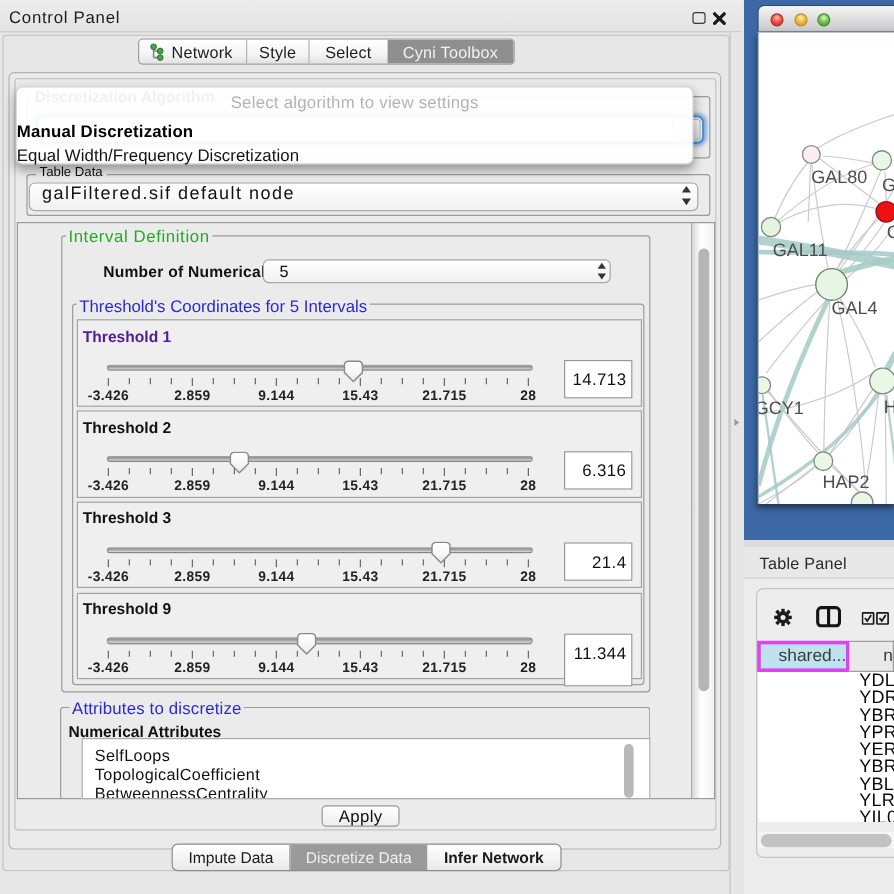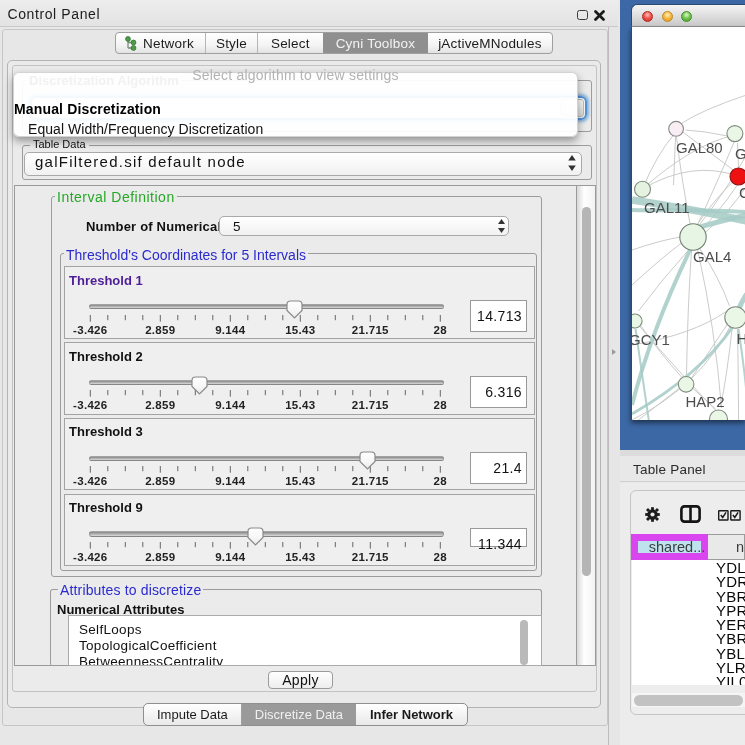--- a/index.html
+++ b/index.html
@@ -30,21 +30,20 @@
       <path d="M4 3 L4 12 M4 6.5 L8.5 6.5 M4 12 L8.5 12" stroke="#7a8a7a" stroke-width="1.3" fill="none"></path>
       <circle cx="4" cy="3" r="2.4" fill="#4aa04a" stroke="#2e7030" stroke-width="0.8"></circle>
       <circle cx="9.5" cy="6.5" r="2.4" fill="#4aa04a" stroke="#2e7030" stroke-width="0.8"></circle>
       <circle cx="9.5" cy="12" r="2.4" fill="#4aa04a" stroke="#2e7030" stroke-width="0.8"></circle>
     </svg>
     Network
   </div>
   <div style="padding:0 10px;display:flex;align-items:center;font-size:13.5px;letter-spacing:0.2px;color:#1b1b1b;border-right:1px solid #b5b5b5;">Style</div>
   <div style="padding:0 13px;display:flex;align-items:center;font-size:13.5px;letter-spacing:0.2px;color:#1b1b1b;">Select</div>
   <div style="padding:0 13px;display:flex;align-items:center;font-size:13.5px;letter-spacing:0.2px;color:#f2f2f2;background:#8f8f8f;">Cyni Toolbox</div>
-  <div style="padding:0 10px;display:flex;align-items:center;font-size:13.5px;letter-spacing:0.2px;color:#1b1b1b;">jActiveMNodules</div>
 </div>
 
 <div class="abs" style="left:7px;top:60px;width:594px;height:648px;border:1px solid #b3b3b3;border-radius:5px;background:#eaeaea;"></div>
 
 <div class="abs" style="left:12px;top:65px;width:585px;height:627px;border:1px solid #c2c2c2;border-radius:3px;background:#ebebeb;"></div>
 
 <div class="abs" style="left:22px;top:80px;width:570px;height:52px;border:1px solid #9c9c9c;border-radius:3px;"></div>
 <div class="abs bold" style="left:26px;top:73px;font-size:13px;color:#111;background:#ebebeb;padding:0 3px;">Discretization Algorithm</div>
 <div class="abs" style="left:30px;top:96px;width:557px;height:24px;border-radius:6px;background:linear-gradient(#ffffff,#f2f2f2);border:2.5px solid #4f93d6;box-shadow:0 0 3px 1.5px rgba(80,145,210,0.65);"></div>
 <div class="abs" style="left:560px;top:99px;width:24px;height:18px;border-radius:3px;background:linear-gradient(#fbfbfb,#d9d9d9);border:1px solid #bbb;"></div>
@@ -239,21 +238,21 @@
     <svg class="abs" style="left:247px;top:527.2px;" width="17" height="19" viewBox="0 0 17 19">
      <path d="M1 4.5 Q1 1 4.5 1 L12.5 1 Q16 1 16 4.5 L16 10.5 L8.5 18 L1 10.5 Z" fill="url(#g3)" stroke="#8a8a8a" stroke-width="1.2"></path>
      <defs>
         <linearGradient id="g3" x1="0" y1="0" x2="0" y2="1">
           <stop offset="0" stop-color="#ffffff"></stop>
           <stop offset="0.6" stop-color="#f6f6f6"></stop>
           <stop offset="1" stop-color="#e8e8e8"></stop>
         </linearGradient>
       </defs>
   </svg>
-    <div class="abs" style="left:470px;top:527.7px;width:57px;height:19px;background:#fff;border:1px solid #999;font-size:14px;letter-spacing:0.35px;color:#111;text-align:right;line-height:30px;padding-right:4px;">11.344</div>
+    <div class="abs" style="left:470px;top:527.7px;width:57px;height:44px;background:#fff;border:1px solid #999;font-size:14px;letter-spacing:0.35px;color:#111;text-align:right;line-height:30px;padding-right:4px;">11.344</div>
   </div>
 
 <div class="abs" style="left:50px;top:588.5px;width:492px;height:77px;border:1px solid #9c9c9c;border-radius:3px;border-bottom:none;"></div>
 <div class="abs" style="left:58px;top:582px;font-size:14px;letter-spacing:0.15px;color:#2a2ace;background:#ebebeb;padding:0 2px;">Attributes to discretize</div>
 <div class="abs bold" style="left:57px;top:601.5px;font-size:13px;color:#111;">Numerical Attributes</div>
 <div class="abs" style="left:68px;top:615px;width:474px;height:51px;background:#ffffff;border:1px solid #ababab;overflow:hidden;">
   <div style="padding:6px 0 0 10px;font-size:13.5px;letter-spacing:0.3px;color:#111;line-height:16.2px;">SelfLoops<br>TopologicalCoefficient<br>BetweennessCentrality</div>
 </div>
 <div class="abs" style="left:520px;top:620px;width:8px;height:45px;background:#b9b9b9;border-radius:4px;"></div>
 
@@ -262,23 +261,23 @@
 
 <div class="abs" style="left:268px;top:671px;width:65px;height:18px;border-radius:4px;background:linear-gradient(#ffffff,#ededed);border:1px solid #9b9b9b;text-align:center;font-size:14px;letter-spacing:0.3px;color:#111;line-height:16px;">Apply</div>
 
 <div class="abs" style="left:143px;top:703px;height:23px;display:flex;border:1px solid #8f8f8f;border-radius:5px;overflow:hidden;background:linear-gradient(#ffffff,#e9e9e9);">
   <div style="padding:0 13px;display:flex;align-items:center;font-size:13px;color:#1b1b1b;border-right:1px solid #9f9f9f;">Impute Data</div>
   <div style="padding:0 13px;display:flex;align-items:center;font-size:13px;color:#f0f0f0;background:#9a9a9a;">Discretize Data</div>
   <div style="padding:0 14px;display:flex;align-items:center;font-size:13px;color:#1b1b1b;font-weight:bold;">Infer Network</div>
 </div>
 
 <div class="abs" style="left:13px;top:72px;width:565px;height:65px;background:rgba(255,255,255,0.94);border:1px solid rgba(130,130,130,0.35);border-radius:6px;box-shadow:0 4px 9px rgba(0,0,0,0.38);"></div>
-<div class="abs" style="left:13px;top:67px;width:565px;text-align:center;font-size:14px;letter-spacing:0.2px;color:#b3b3b3;">Select algorithm to view settings</div>
+<div class="abs" style="left:13px;top:77px;width:565px;text-align:center;font-size:14px;letter-spacing:0.2px;color:#b3b3b3;">Select algorithm to view settings</div>
 <div class="abs bold" style="left:14px;top:101px;font-size:14px;letter-spacing:0.15px;color:#000;">Manual Discretization</div>
-<div class="abs" style="left:14px;top:120.5px;font-size:14px;letter-spacing:0.05px;color:#111;margin-left:14px;">Equal Width/Frequency Discretization</div>
+<div class="abs" style="left:14px;top:120.5px;font-size:14px;letter-spacing:0.05px;color:#111;">Equal Width/Frequency Discretization</div>
 
 <div class="abs" style="left:608px;top:27px;width:1px;height:718px;background:#bdbdbd;"></div>
 <div class="abs" style="left:609px;top:27px;width:11px;height:718px;background:#e6e6e6;"></div>
 <div class="abs" style="left:612px;top:349px;width:0;height:0;border-top:3.5px solid transparent;border-bottom:3.5px solid transparent;border-left:4.5px solid #9a9a9a;"></div>
 
 <div class="abs" style="left:619.5px;top:0;width:125.5px;height:450px;background:#3c68a5;"></div>
 
 <div class="abs" style="left:631px;top:4px;width:114px;height:23px;background:linear-gradient(#f5f5f5,#c8c8c8);border-left:1.5px solid #2c4a70;border-top:1.5px solid #2c4a70;border-top-left-radius:6px;border-bottom:1px solid #8f8f8f;"></div>
 <div class="abs" style="left:642px;top:11px;width:11px;height:11px;border-radius:50%;background:radial-gradient(circle at 50% 32%, #ffb0aa 6%, #ee4e44 50%, #d03228 92%);border:0.5px solid #ab2a25;"></div>
 <div class="abs" style="left:662px;top:11px;width:11px;height:11px;border-radius:50%;background:radial-gradient(circle at 50% 32%, #ffe9b0 6%, #f6b43a 50%, #de9a22 92%);border:0.5px solid #bd8a1e;"></div>
@@ -376,21 +375,21 @@
   <rect x="1.4" y="1.4" width="18.2" height="15.2" rx="3" fill="none" stroke="#141414" stroke-width="2.6"></rect>
   <line x1="10.5" y1="1" x2="10.5" y2="17" stroke="#141414" stroke-width="2.6"></line>
 </svg>
 <svg class="abs" style="left:717.5px;top:509.5px;" width="24" height="11" viewBox="0 0 24 11">
   <rect x="0.7" y="0.7" width="9.3" height="9.3" rx="0.5" fill="none" stroke="#1a1a1a" stroke-width="1.4"></rect>
   <path d="M2.8 5 L4.7 7.4 L8 2.4" fill="none" stroke="#1a1a1a" stroke-width="1.5"></path>
   <rect x="12.8" y="0.7" width="9.3" height="9.3" rx="0.5" fill="none" stroke="#1a1a1a" stroke-width="1.4"></rect>
   <path d="M14.9 5 L16.8 7.4 L20.1 2.4" fill="none" stroke="#1a1a1a" stroke-width="1.5"></path>
 </svg>
 
-<div class="abs" style="left:631px;top:534px;width:77px;height:25.5px;background:#bee3ef;border:7px solid #d946ef;font-size:14.5px;color:#3c3c3c;display:flex;align-items:center;justify-content:center;padding-left:15px;">shared...</div>
+<div class="abs" style="left:631px;top:534px;width:77px;height:25.5px;background:#bee3ef;border:3px solid #d946ef;font-size:14.5px;color:#3c3c3c;display:flex;align-items:center;justify-content:center;padding-left:15px;">shared...</div>
 <div class="abs" style="left:708px;top:534px;width:37px;height:25.5px;background:#e9e9e9;border:1px solid #9c9c9c;border-left:none;font-size:14.5px;color:#3c3c3c;display:flex;align-items:center;padding-left:28px;overflow:hidden;">na</div>
 
 <div class="abs" style="left:632px;top:560px;width:113px;height:125px;background:#fff;overflow:hidden;">
   <div style="position:absolute;left:84px;top:1.2px;font-size:15px;letter-spacing:0.2px;color:#090909;line-height:14.23px;white-space:pre;">YDL1
 YDR2
 YBR0
 YPR1
 YER0
 YBR0
 YBL0

